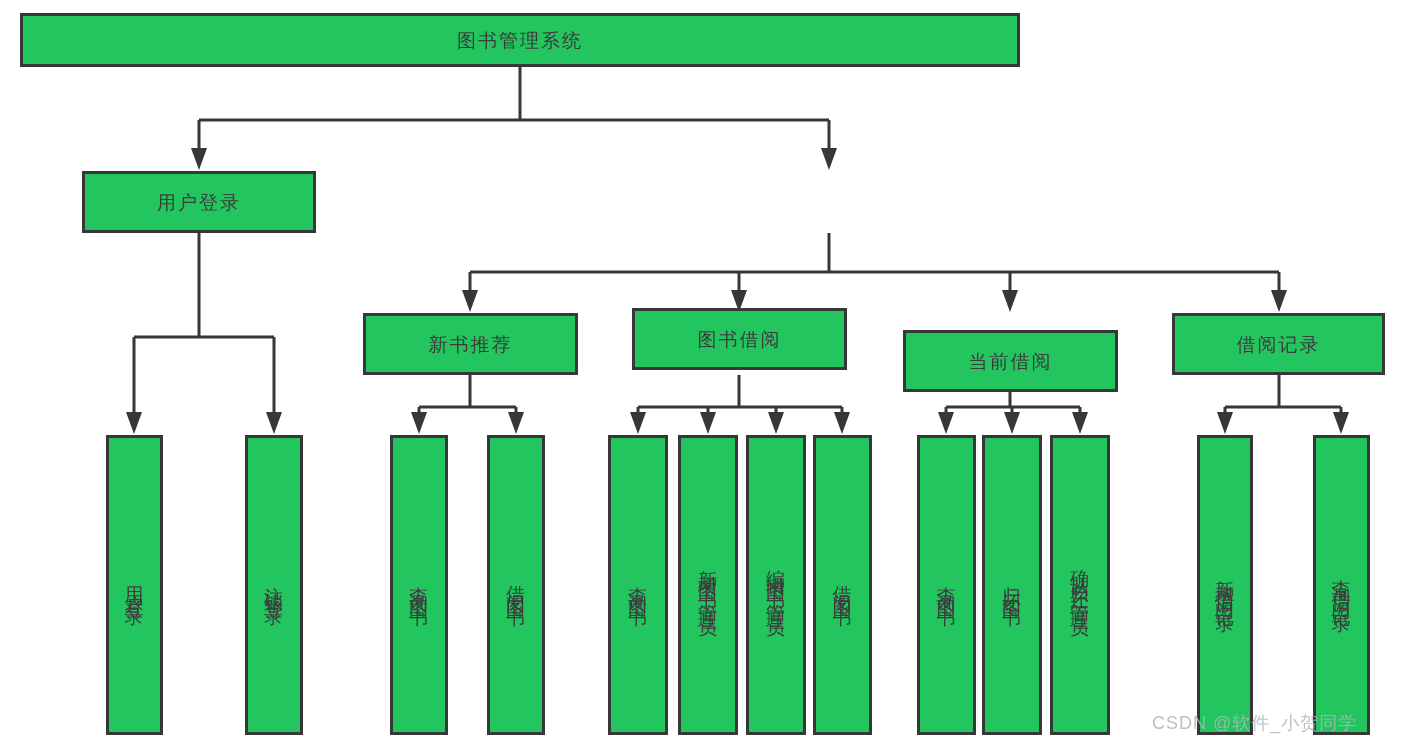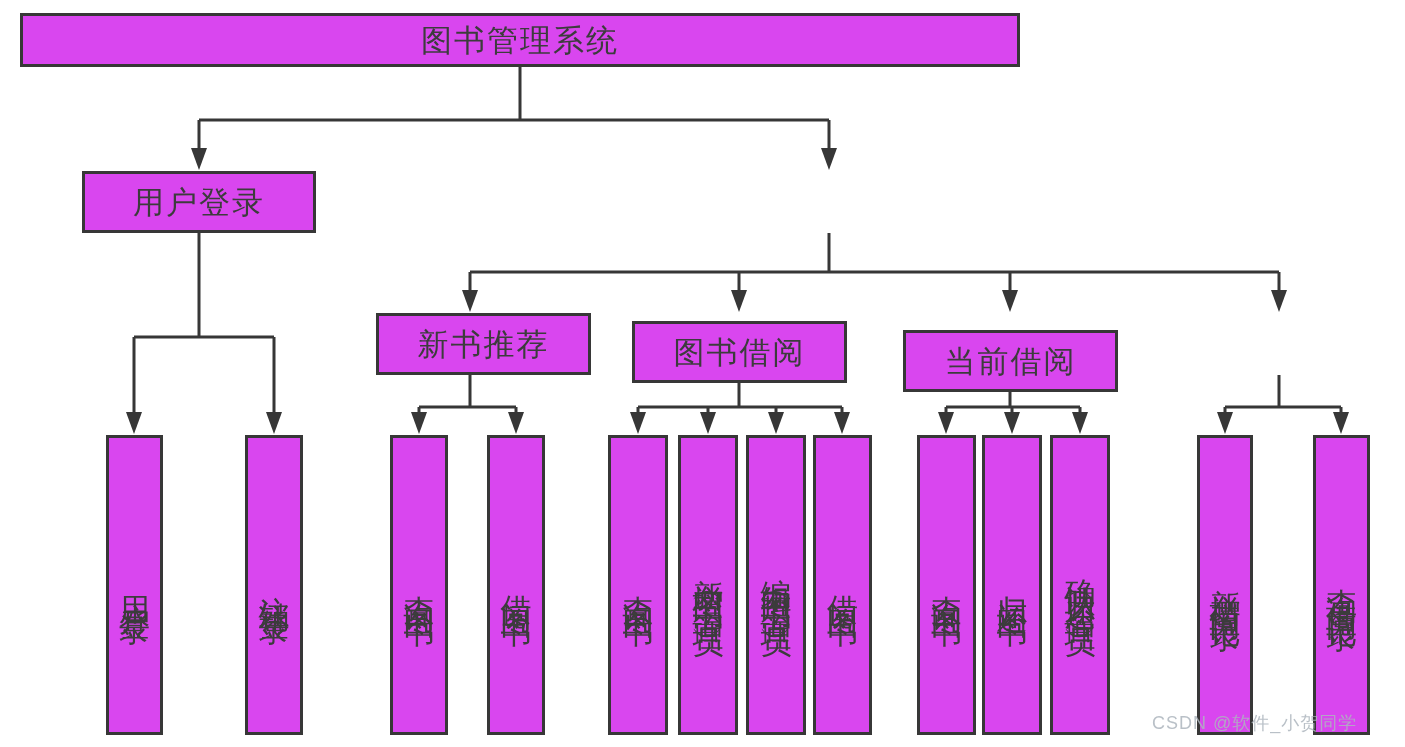--- a/index.html
+++ b/index.html
@@ -7,27 +7,27 @@
     position:relative;
     width:1405px; height:747px;
     background:#ffffff;
     font-family:"Liberation Sans", sans-serif;
     overflow:hidden;
   }
   .connectors { position:absolute; left:0; top:0; z-index:1; }
   .box {
     position:absolute;
     box-sizing:border-box;
-    background:#d946ef;
+    background:#22c55e;
     border:3px solid #373737;
     display:flex;
     align-items:center;
     justify-content:center;
     color:#3c3c3c;
-    font-size:31px;
+    font-size:19px;
     z-index:2;
     line-height:1;
   }
   .box .lbl { letter-spacing:2px; white-space:nowrap; }
   .leaf .lbl {
     writing-mode:vertical-rl;
     text-orientation:mixed;
     letter-spacing:7px;
     white-space:nowrap;
   }
@@ -94,28 +94,31 @@
   </svg>
 
   <div class="box" style="left:20px; top:13px; width:1000px; height:54px;">
     <span class="lbl">图书管理系统</span>
   </div>
 
   <div class="box" style="left:82px; top:171px; width:234px; height:62px;">
     <span class="lbl">用户登录</span>
   </div>
 
-  <div class="box" style="left:363px; top:313px; width:215px; height:62px;margin-left:13px;">
+  <div class="box" style="left:363px; top:313px; width:215px; height:62px;">
     <span class="lbl">新书推荐</span>
   </div>
-  <div class="box" style="left:632px; top:321px; width:215px; height:62px;text-align:center;">
+  <div class="box" style="left:632px; top:308px; width:215px; height:62px;text-align:center;">
     <span class="lbl">图书借阅</span>
   </div>
   <div class="box" style="left:903px; top:330px; width:215px; height:62px;">
     <span class="lbl">当前借阅</span>
+  </div>
+  <div class="box" style="left:1172px; top:313px; width:213px; height:62px;">
+    <span class="lbl">借阅记录</span>
   </div>
 
   <div class="box leaf" style="left:106px; top:435px; width:57px; height:300px;">
     <span class="lbl">用户登录</span>
   </div>
   <div class="box leaf" style="left:245px; top:435px; width:58px; height:300px;">
     <span class="lbl">注销登录</span>
   </div>
 
   <div class="box leaf" style="left:390px; top:435px; width:58px; height:300px;">

